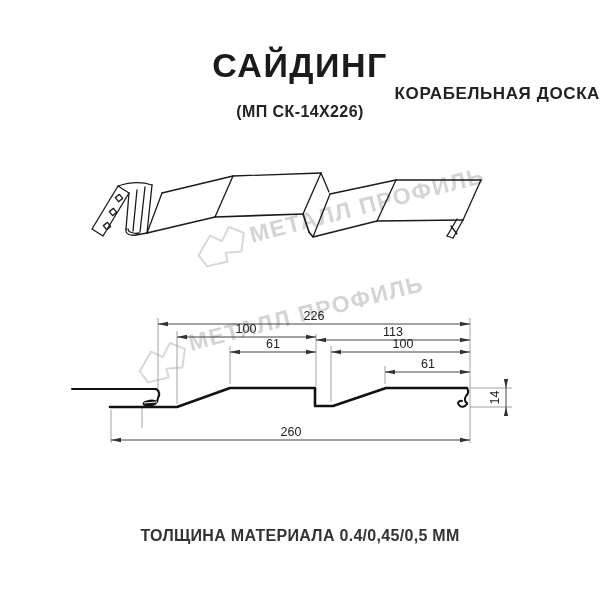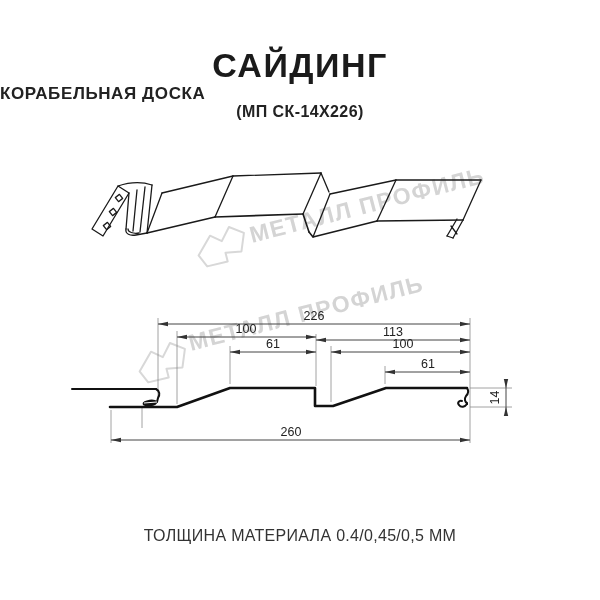--- a/index.html
+++ b/index.html
@@ -1,25 +1,25 @@
 <!DOCTYPE html>
 <html><head>
 <meta charset="utf-8">
 <style>
   html,body{margin:0;padding:0;background:#fff;}
   .page{position:relative;width:600px;height:600px;background:#ffffff;overflow:hidden;
         font-family:"Liberation Sans",sans-serif;}
   .title-main{position:absolute;top:46px;left:0;right:0;text-align:center;
         font-size:34px;font-weight:800;letter-spacing:1.5px;color:#1b1b1b;}
-  .title-sub{position:absolute;top:84px;left:0;right:0;text-align:left;
+  .title-sub{position:absolute;top:84px;left:0;right:0;text-align:right;
         font-size:17px;font-weight:700;letter-spacing:.6px;color:#222;}
   .title-code{position:absolute;top:103px;left:0;right:0;text-align:center;
         font-size:16px;font-weight:700;letter-spacing:.4px;color:#222;}
   .footer-text{position:absolute;top:527px;left:0;right:0;text-align:center;
-        font-size:16px;font-weight:400;letter-spacing:.3px;color:#333;}
+        font-size:16px;font-weight:700;letter-spacing:.3px;color:#333;}
   svg{position:absolute;left:0;top:0;}
   .wm-text{font-size:23px;font-weight:700;letter-spacing:1.5px;fill:#d4d4d4;}
   .dim-text{font-size:12.5px;fill:#222;}
   .ln3d{stroke:#1a1a1a;stroke-width:1.3;fill:none;stroke-linejoin:round;stroke-linecap:round;}
   .ln3db{stroke:#1a1a1a;stroke-width:1.6;fill:none;stroke-linejoin:round;stroke-linecap:round;}
   .prof{stroke:#111;stroke-width:2.6;fill:none;stroke-linejoin:round;stroke-linecap:round;}
   .prof2{stroke:#111;stroke-width:2;fill:none;stroke-linejoin:round;stroke-linecap:round;}
   .dim{stroke:#444;stroke-width:1;fill:none;}
   .ext{stroke:#8a8a8a;stroke-width:.8;fill:none;}
   .arr{fill:#333;stroke:none;}

